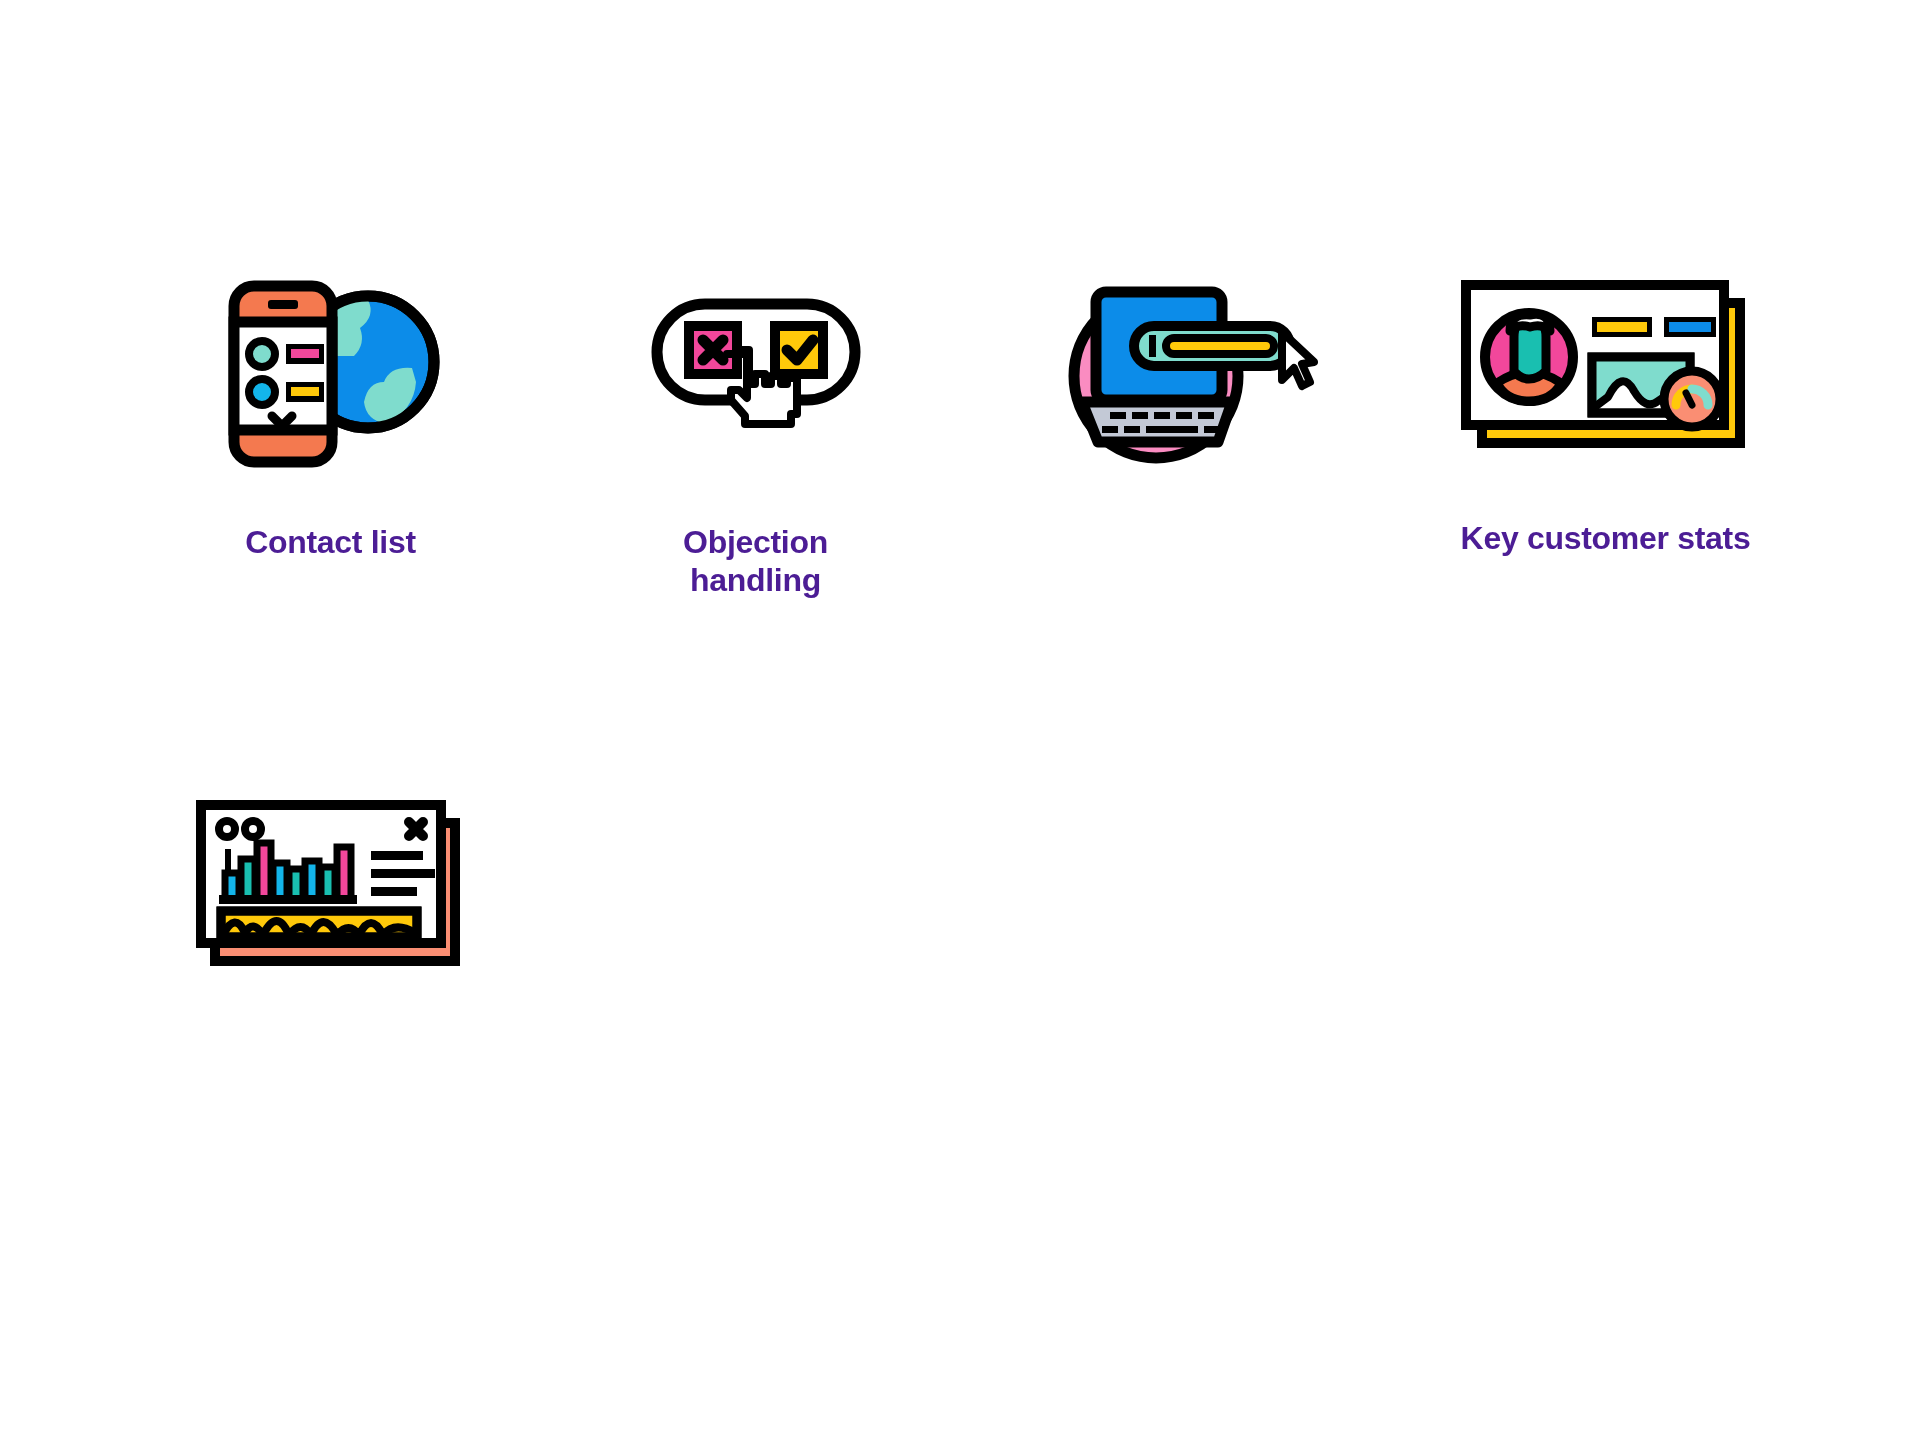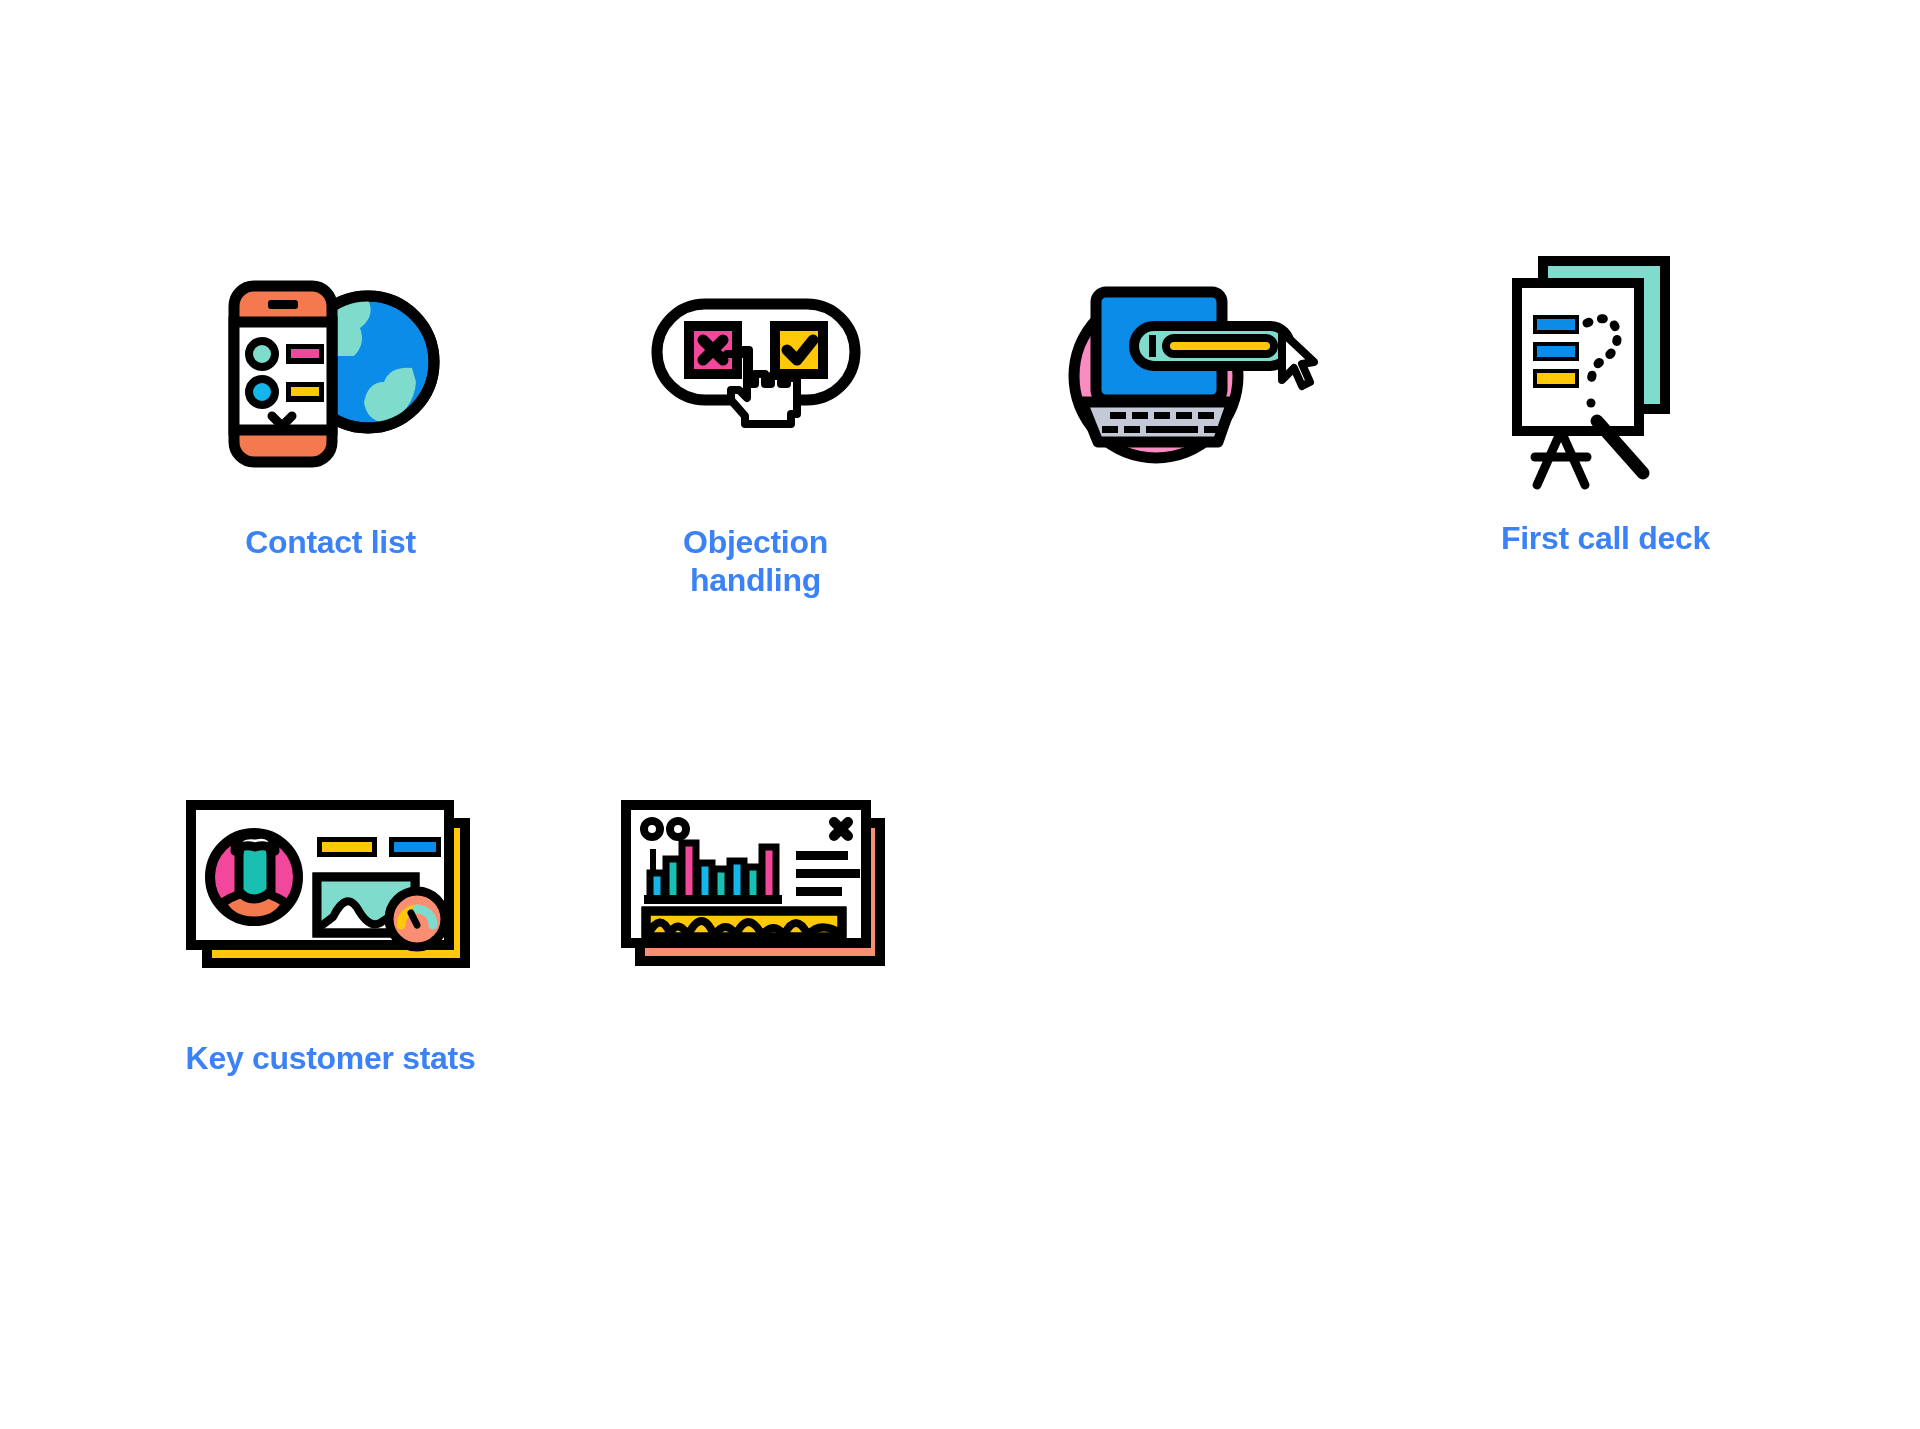--- a/index.html
+++ b/index.html
@@ -54,21 +54,21 @@
   .icon-slot svg { display: block; overflow: visible; }
 
   .caption {
     margin-top: 24px;
     text-align: center;
     font-family: "Liberation Sans", sans-serif;
     font-weight: 700;
     font-size: 32px;
     line-height: 1.18;
     letter-spacing: -0.3px;
-    color: #3b82f6;
+    color: #4c1d95;
     white-space: pre-line;
     max-width: 400px;
   }
 
   
   .row2 .icon-slot { height: 240px; }
   .row2 .caption { margin-top: 30px; }
 </style>
 </head>
 <body>
@@ -148,46 +148,20 @@
           <rect x="78" y="56" width="156" height="40" rx="20" fill="#7fdccd" stroke="#000" stroke-width="10"></rect>
           <rect x="93" y="65" width="7" height="22" fill="#000"></rect>
           <rect x="110" y="68" width="108" height="16" rx="8" fill="#ffc90a" stroke="#000" stroke-width="8"></rect>
 
           <path d="M226 62 L226 110 L238 98 L246 116 L254 112 L246 94 L258 92 Z" fill="#ffffff" stroke="#000" stroke-width="8" stroke-linejoin="round"></path>
         </svg>
       </div>
     </div>
 
 
-    <div class="cell row2">
-      <div class="icon-slot">
-        <svg width="210" height="235" viewBox="0 0 210 235">
-
-          <rect x="42" y="8" width="122" height="148" fill="#7fdccd" stroke="#000" stroke-width="10"></rect>
-
-          <rect x="16" y="30" width="122" height="148" fill="#ffffff" stroke="#000" stroke-width="10"></rect>
-
-          <rect x="32" y="62" width="46" height="19" fill="#000"></rect>
-          <rect x="36" y="66" width="38" height="11" fill="#0c8ce9"></rect>
-          <rect x="32" y="89" width="46" height="19" fill="#000"></rect>
-          <rect x="36" y="93" width="38" height="11" fill="#0c8ce9"></rect>
-          <rect x="32" y="116" width="46" height="19" fill="#000"></rect>
-          <rect x="36" y="120" width="38" height="11" fill="#ffc90a"></rect>
-
-          <path d="M86 70 Q112 58 116 80 Q118 98 100 108 Q90 116 90 132" fill="none" stroke="#000" stroke-width="9" stroke-linecap="round" stroke-dasharray="2 13"></path>
-          <circle cx="90" cy="150" r="4.5" fill="#000"></circle>
-
-          <path d="M60 178 L36 232 M60 178 L84 232" fill="none" stroke="#000" stroke-width="9" stroke-linecap="round"></path>
-          <path d="M34 204 H86" fill="none" stroke="#000" stroke-width="9" stroke-linecap="round"></path>
-
-          <path d="M96 168 L142 220" fill="none" stroke="#000" stroke-width="13" stroke-linecap="round"></path>
-        </svg>
-      </div>
-      <div class="caption">First call deck</div>
-    </div>
 
     <div class="cell row2">
       <div class="icon-slot">
         <svg width="300" height="190" viewBox="0 0 300 190">
 
           <rect x="26" y="28" width="258" height="140" fill="#ffc90a" stroke="#000" stroke-width="10"></rect>
 
           <rect x="10" y="10" width="258" height="140" fill="#ffffff" stroke="#000" stroke-width="10"></rect>
 
           <circle cx="73" cy="82" r="44" fill="#f2479b" stroke="#000" stroke-width="10"></circle>

